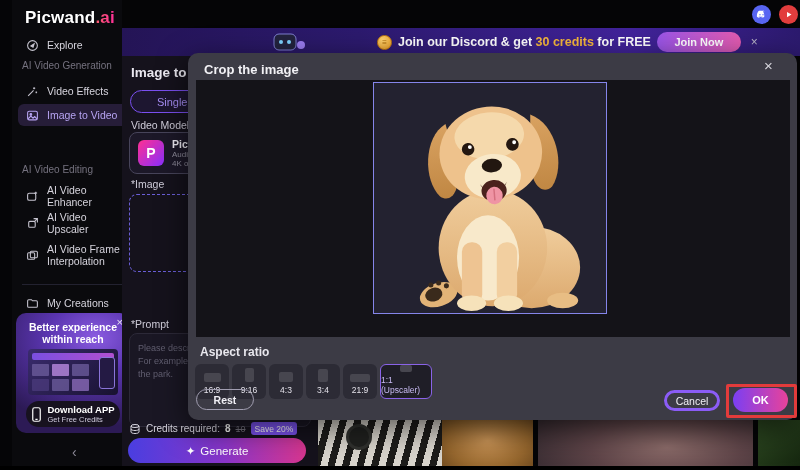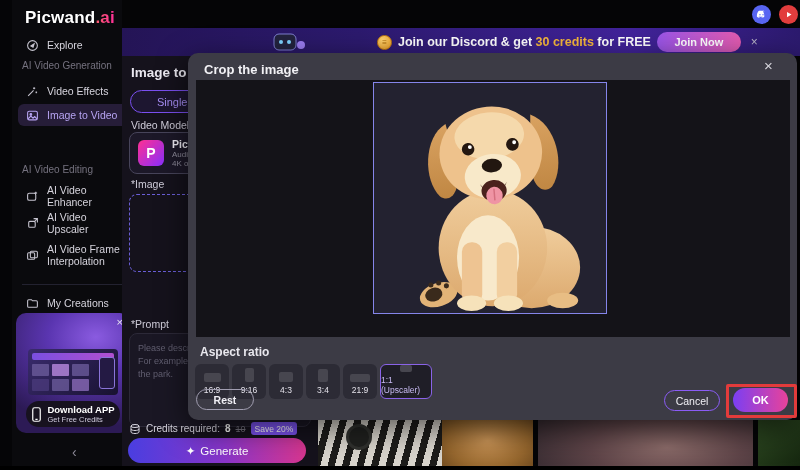--- a/index.html
+++ b/index.html
@@ -109,21 +109,21 @@
   .tile { width:34px; height:35px; background:#2c2b35; border-radius:6px; border:1.5px solid transparent;
     display:flex; flex-direction:column; align-items:center; justify-content:flex-end;
     padding-bottom:3px; gap:3px;}
   .tile .shape { background:#47464f; border-radius:2px; }
   .tile .tlab { color:#e4e2ea; font-size:8.5px; }
   .tile.selected { width:52px; background:#1f1e27; border-color:#8a63e8; }
   .tile.selected .tlab { color:#c8bbf2; }
   .rest-btn { left:8px; top:336px; width:58px; height:21px; border:1px solid #a09db0; border-radius:11px;
     color:#f0eff4; font-size:10.5px; font-weight:bold; display:flex; align-items:center; justify-content:center;
     background:transparent;}
-  .cancel-btn { left:476px; top:337px; width:56px; height:21px; border:1px solid #8b5cf6; border-radius:11px;
+  .cancel-btn { left:476px; top:337px; width:56px; height:21px; border:3px solid #8b5cf6; border-radius:11px;
     color:#f0eff4; font-size:10.5px; display:flex; align-items:center; justify-content:center;
     background:transparent;}
   .ok-btn { left:545px; top:335px; width:55px; height:24px; border-radius:12px;
     background:linear-gradient(90deg,#7b3ff2,#e8429a); color:#fff; font-size:11px; font-weight:bold;
     display:flex; align-items:center; justify-content:center;}
   #annotation { left:726px; top:384px; width:71px; height:34px; border:3px solid #e23b3b; z-index:7;
     border-radius:2px;}
 </style>
 </head>
 <body>
@@ -205,20 +205,21 @@
       <span class="icon-svg">
           <svg width="13" height="13" viewBox="0 0 24 24" fill="none" stroke="#c6c4cf" stroke-width="2">
             <path d="M3 7a2 2 0 012-2h5l2 2h7a2 2 0 012 2v8a2 2 0 01-2 2H5a2 2 0 01-2-2z"></path>
           </svg>
         </span>
       <span>My Creations</span>
     </div>
 
     <div class="abs promo">
       <div class="abs promo-close">×</div>
+      <div class="abs promo-title">Better experience within reach</div>
       <div class="abs promo-thumb">
         <div class="pt-bar"></div>
         <div class="pt-tile" style="left:4px; top:15px;"></div>
         <div class="pt-tile" style="left:24px; top:15px; background:#b98ae0;"></div>
         <div class="pt-tile" style="left:44px; top:15px;"></div>
         <div class="pt-tile" style="left:4px; top:30px; background:#4a3a7a;"></div>
         <div class="pt-tile" style="left:24px; top:30px;"></div>
         <div class="pt-tile" style="left:44px; top:30px; background:#8a6ab8;"></div>
         <div class="pt-phone"></div>
       </div>

